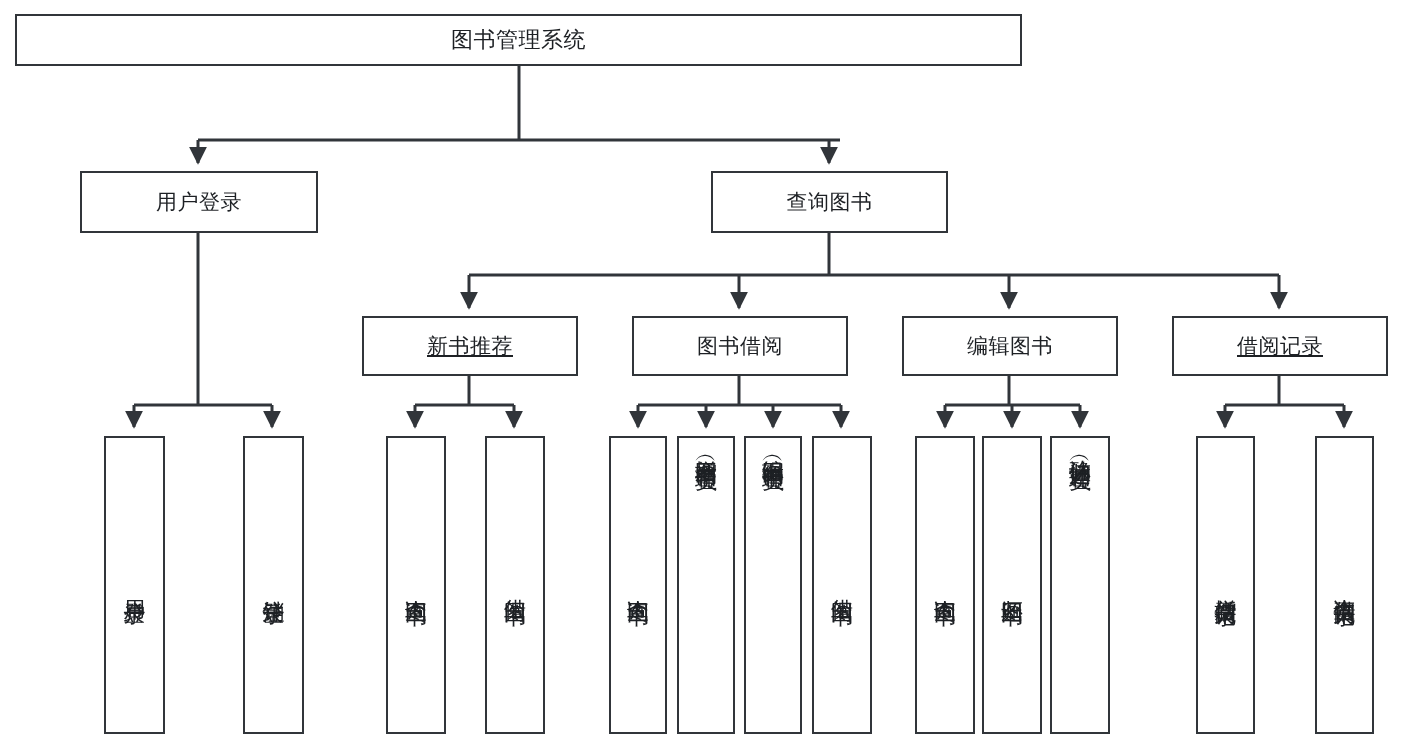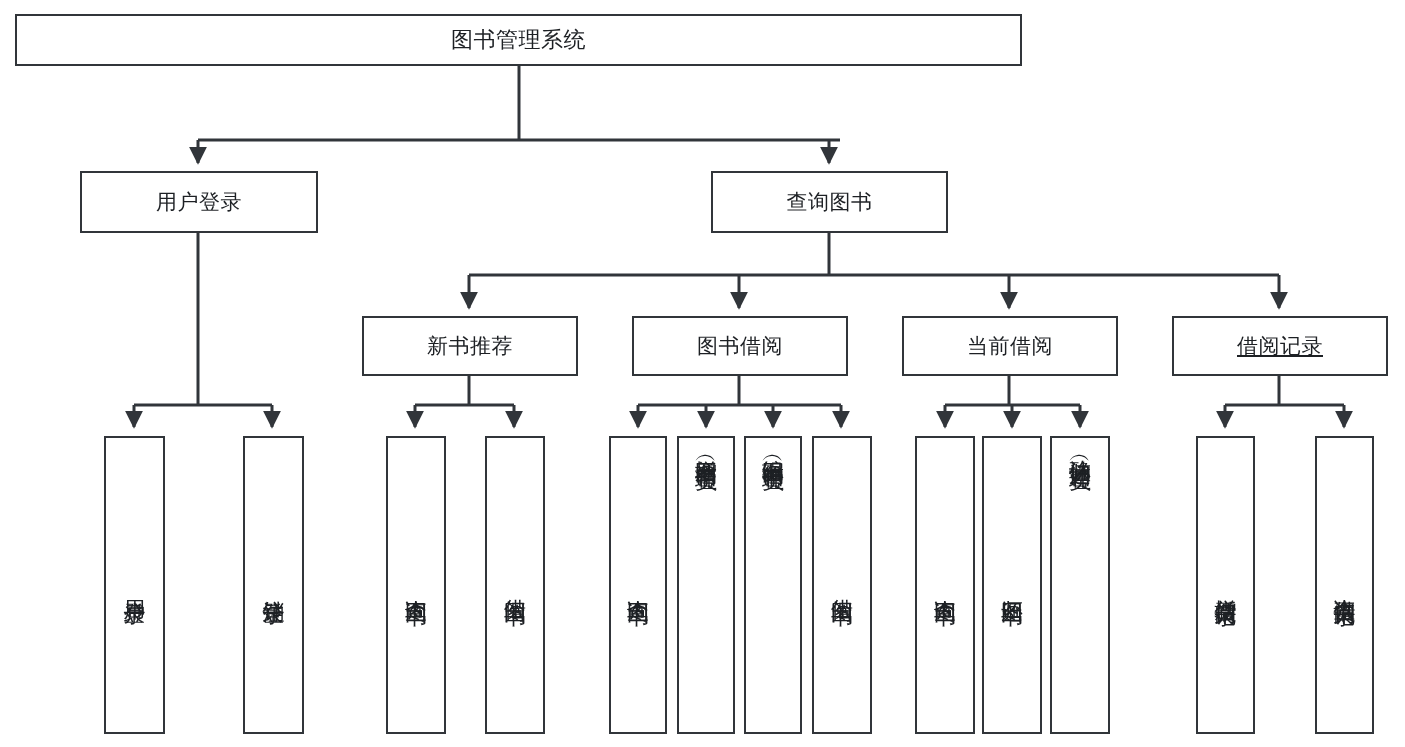--- a/index.html
+++ b/index.html
@@ -136,28 +136,28 @@
     <span class="label">图书管理系统</span>
   </div>
 
   <div class="node h" style="left:80px; top:171px; width:238px; height:62px;">
     <span class="label">用户登录</span>
   </div>
   <div class="node h" style="left:711px; top:171px; width:237px; height:62px;">
     <span class="label">查询图书</span>
   </div>
 
-  <div class="node h" style="left:362px; top:316px; width:216px; height:60px;">
+  <div class="node h" style="left:362px; top:316px; width:216px; height:60px;text-decoration:underline;">
     <span class="label">新书推荐</span>
   </div>
   <div class="node h" style="left:632px; top:316px; width:216px; height:60px;">
     <span class="label">图书借阅</span>
   </div>
   <div class="node h" style="left:902px; top:316px; width:216px; height:60px;">
-    <span class="label">当前借阅</span>
+    <span class="label">编辑图书</span>
   </div>
   <div class="node h" style="left:1172px; top:316px; width:216px; height:60px;text-decoration:underline;">
     <span class="label">借阅记录</span>
   </div>
 
   <div class="node v center" style="left:104px; top:436px; width:61px; height:298px;">
     <span class="label">用户登录</span>
   </div>
   <div class="node v center" style="left:243px; top:436px; width:61px; height:298px;">
     <span class="label">注销登录</span>

